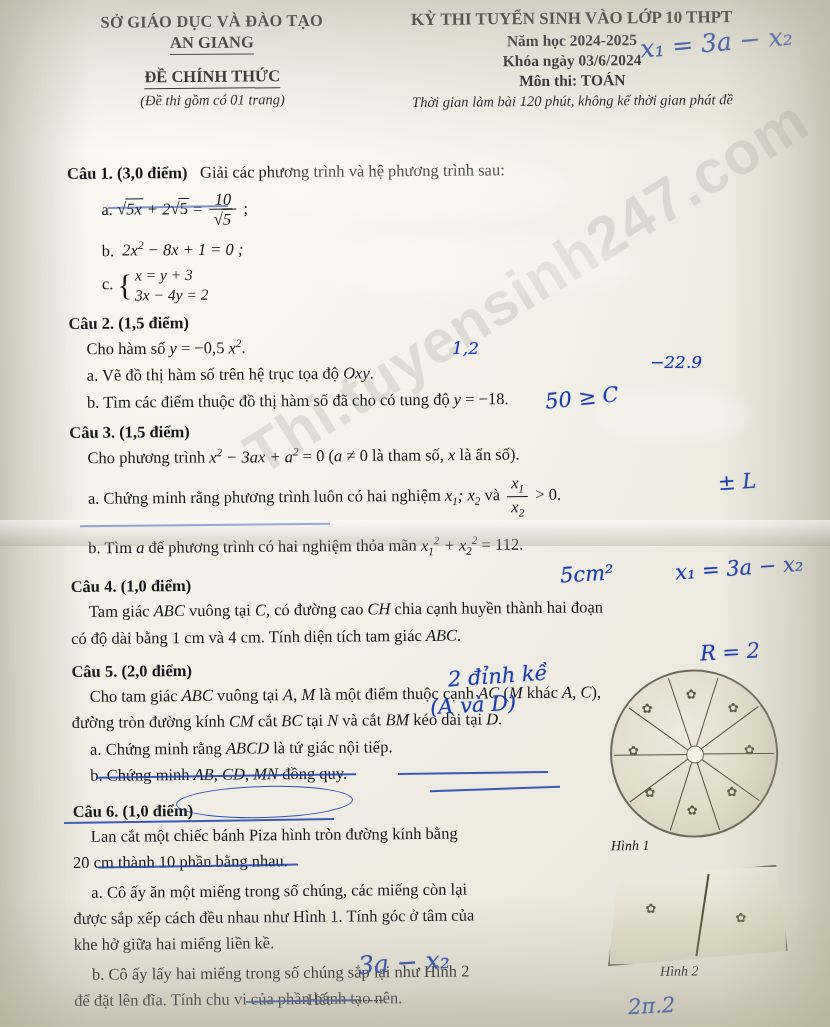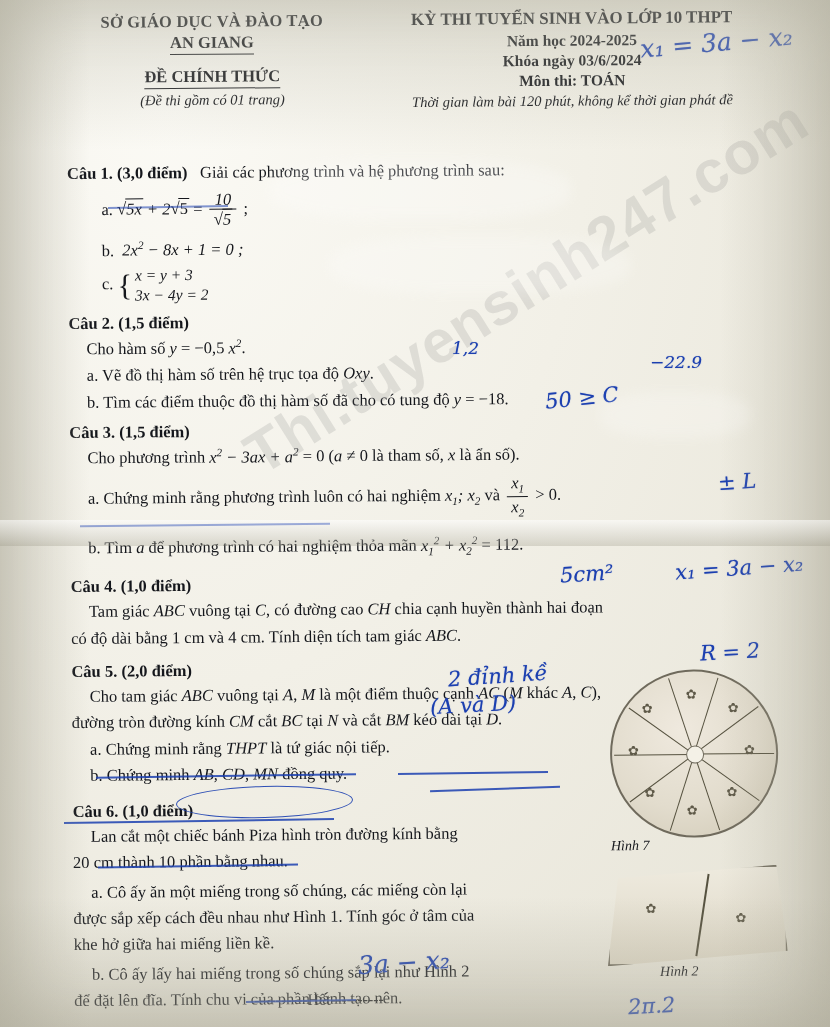--- a/index.html
+++ b/index.html
@@ -201,21 +201,21 @@
       <div class="q">
         <div class="qtitle" style="margin-top:12px;">Câu 5. (2,0 điểm)</div>
         <div class="line" style="padding-left:18px;">
           Cho tam giác <span class="mono-i">ABC</span> vuông tại <span class="mono-i">A</span>, <span class="mono-i">M</span> là một điểm thuộc cạnh <span class="mono-i">AC</span> (<span class="mono-i">M</span> khác <span class="mono-i">A</span>, <span class="mono-i">C</span>),
         </div>
         <div class="line">
           đường tròn đường kính <span class="mono-i">CM</span> cắt <span class="mono-i">BC</span> tại <span class="mono-i">N</span> và cắt <span class="mono-i">BM</span> kéo dài tại <span class="mono-i">D</span>.
         </div>
         <div class="line indent2">
           <span>a.</span>
-          Chứng minh rằng <span class="mono-i">THPT</span> là tứ giác nội tiếp.
+          Chứng minh rằng <span class="mono-i">ABCD</span> là tứ giác nội tiếp.
         </div>
         <div class="line indent2">
           <span>b.</span>
           Chứng minh <span class="mono-i">AB, CD, MN</span> đồng quy.
         </div>
       </div>
 
       <div class="q">
         <div class="qtitle" style="margin-top:14px;">Câu 6. (1,0 điểm)</div>
         <div class="line" style="padding-left:18px;width:520px;">
@@ -260,21 +260,21 @@
         <div class="hole"></div>
         <div class="star" style="left:74px;top:16px;">✿</div>
         <div class="star" style="left:116px;top:30px;">✿</div>
         <div class="star" style="left:132px;top:72px;">✿</div>
         <div class="star" style="left:114px;top:114px;">✿</div>
         <div class="star" style="left:74px;top:132px;">✿</div>
         <div class="star" style="left:32px;top:114px;">✿</div>
         <div class="star" style="left:16px;top:72px;">✿</div>
         <div class="star" style="left:30px;top:30px;">✿</div>
       </div>
-      <div class="figcap fig1cap">Hình 7</div>
+      <div class="figcap fig1cap">Hình 1</div>
     </div>
 
     <div class="fig2">
       <div class="shape">
         <div class="cut"></div>
       </div>
       <div class="star" style="left:38px;top:36px;">✿</div>
       <div class="star" style="left:128px;top:46px;">✿</div>
       <div class="figcap fig2cap">Hình 2</div>
     </div>

